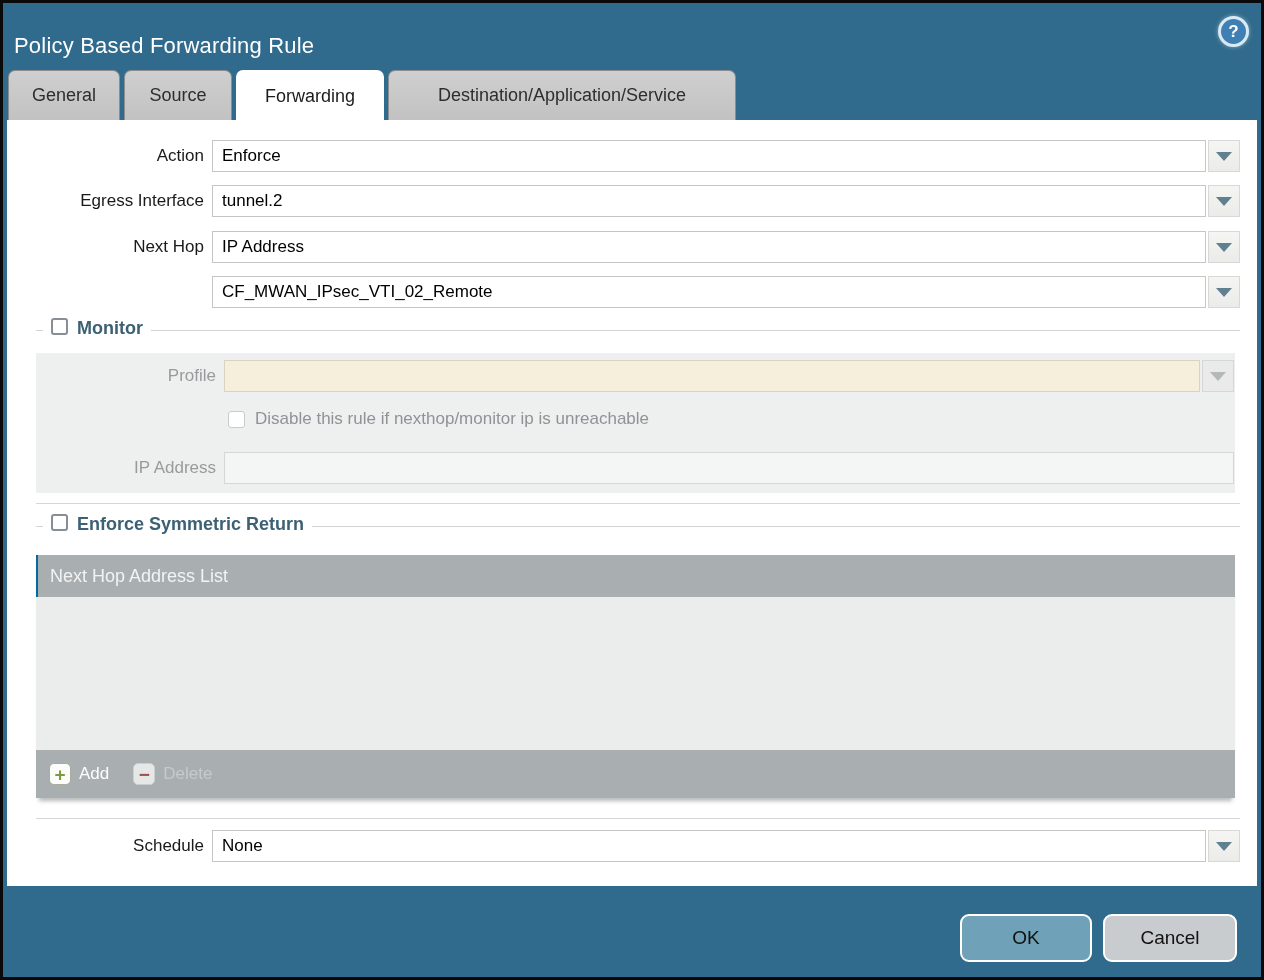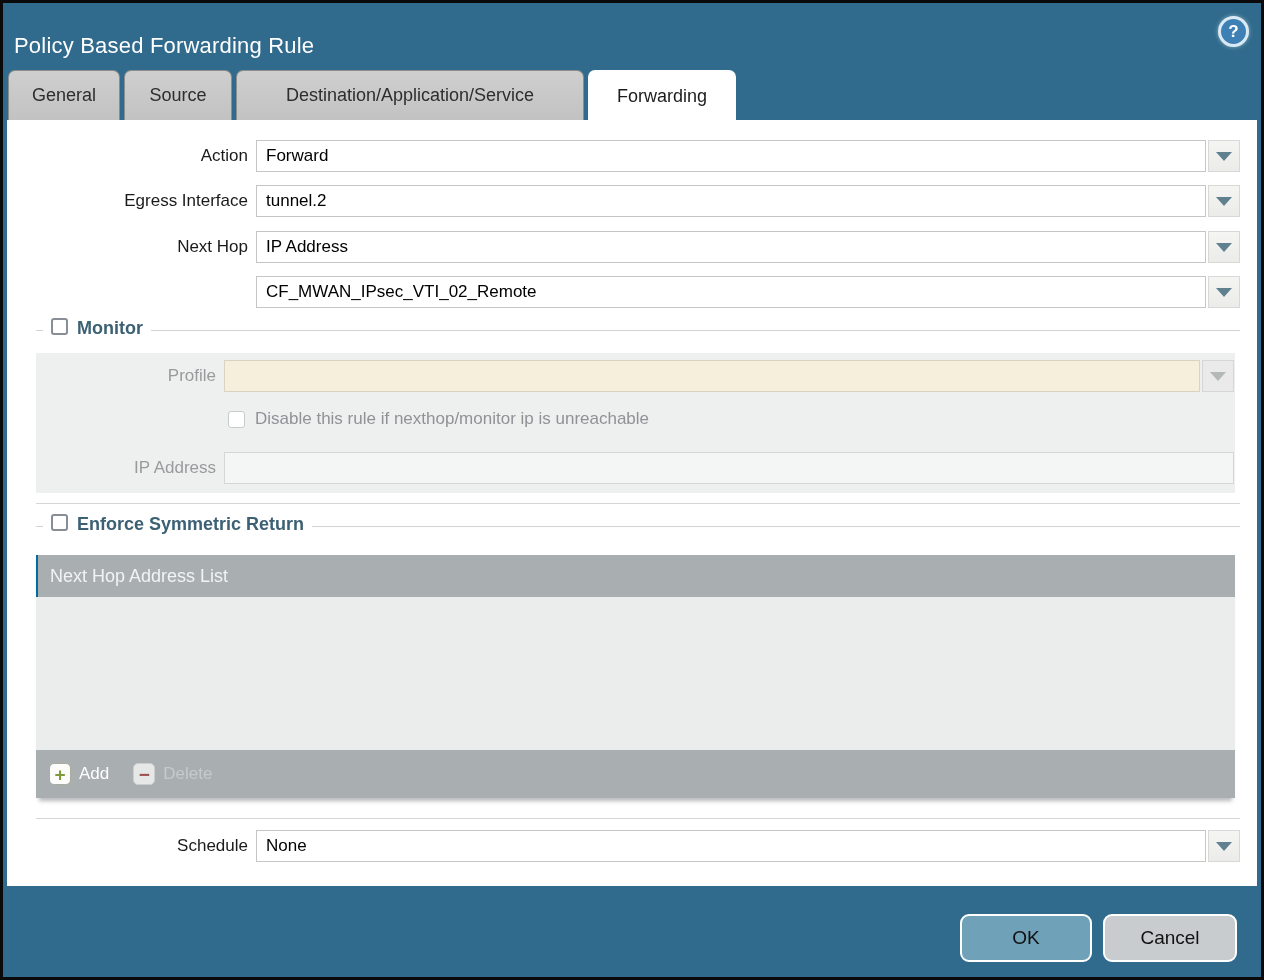--- a/index.html
+++ b/index.html
@@ -54,21 +54,21 @@
     background: #ffffff; border: none; color: #1c1c1c;
     height: 52px; position: relative; z-index: 3;
   }
   
   .content {
     position: absolute; left: 4px; right: 4px; top: 117px; bottom: 91px;
     background: #ffffff; z-index: 2;
   }
   .row {
     position: absolute; left: 0; right: 17px; height: 32px;
-    display: flex; align-items: stretch; padding-left: 44px;
+    display: flex; align-items: stretch;
   }
   .flabel {
     width: 205px; padding-right: 8px;
     display: flex; align-items: center; justify-content: flex-end;
     font-size: 17px; color: #1a1a1a; white-space: nowrap;
   }
   .combo {
     flex: 1;
     border: 1px solid #c5c5c5; background: #fff;
     display: flex; align-items: center; padding-left: 9px;
@@ -164,29 +164,29 @@
 <body>
 
 <div class="dialog">
 
   <div class="title">Policy Based Forwarding Rule</div>
   <div class="help-btn">?</div>
 
   <div class="tab-strip">
     <div class="tab t-general">General</div>
     <div class="tab t-source">Source</div>
+    <div class="tab active">Forwarding</div>
     <div class="tab t-dest">Destination/Application/Service</div>
-    <div class="tab active">Forwarding</div>
   </div>
 
   <div class="content">
 
     <div class="row" style="top:20px">
       <div class="flabel">Action</div>
-      <div class="combo">Forward</div>
+      <div class="combo">Enforce</div>
       <div class="dd-btn">
         <span class="dd-arrow"></span>
       </div>
     </div>
 
     <div class="row" style="top:65px">
       <div class="flabel">Egress Interface</div>
       <div class="combo">tunnel.2</div>
       <div class="dd-btn">
         <span class="dd-arrow"></span>

